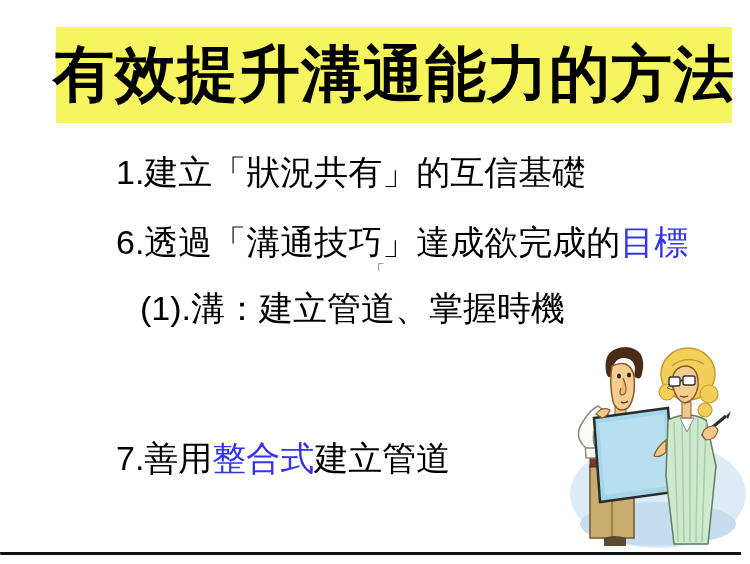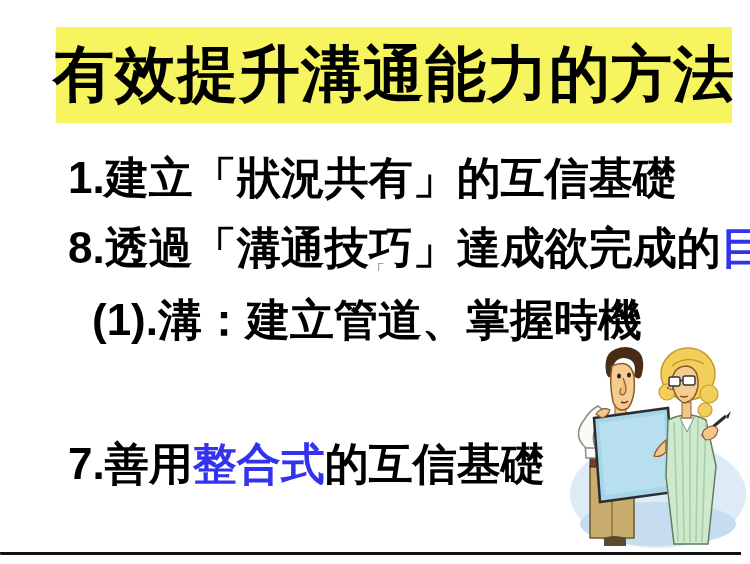--- a/index.html
+++ b/index.html
@@ -23,29 +23,30 @@
   }
   .title-text {
     font-size: 61px;
     font-weight: 700;
     letter-spacing: 1px;
     white-space: nowrap;
     color: var(--body-text, #000);
   }
   .line {
     position: absolute;
-    font-size: 44px;
-    font-weight: 700;
+    font-size: 34px;
+    font-weight: 400;
     line-height: 1.12;
     white-space: nowrap;
     color: var(--body-text, #000);
+    margin-left: 48px;
   }
   .line-1 { left: 68px; top: 153px; }
   .line-2 { left: 68px; top: 223px; }
-  .line-3 { left: 92px; top: 295px; }
+  .line-3 { left: 92px; top: 289px; }
   .line-4 { left: 92px; top: 367px; }
   .line-5 { left: 68px; top: 439px; }
   .accent { color: var(--accent-text, #3333ee); }
   .stray-bracket {
     position: absolute;
     left: 369px; top: 261px;
     font-size: 16px;
     font-weight: 400;
     color: #4a4a4a;
   }
@@ -68,32 +69,32 @@
 
   <div class="title-block">
     <div class="title-text">有效提升溝通能力的方法</div>
   </div>
 
   <div class="line line-1">
     <span>1.建立「狀況共有」的互信基礎</span>
   </div>
 
   <div class="line line-2">
-    <span>8.透過「溝通技巧」達成欲完成的</span><span class="accent">目標</span>
+    <span>6.透過「溝通技巧」達成欲完成的</span><span class="accent">目標</span>
   </div>
 
   <div class="stray-bracket">「</div>
 
   <div class="line line-3">
     <span>(1).溝：建立管道、掌握時機</span>
   </div>
 
 
   <div class="line line-5">
-    <span>7.善用</span><span class="accent">整合式</span><span>的互信基礎</span>
+    <span>7.善用</span><span class="accent">整合式</span><span>建立管道</span>
   </div>
 
   <svg class="illustration" viewBox="0 0 182 206" xmlns="http://www.w3.org/2000/svg">
 
     <ellipse cx="90" cy="150" rx="88" ry="54" fill="#dcebf6"></ellipse>
     <ellipse cx="90" cy="180" rx="78" ry="22" fill="#c6dcef"></ellipse>
 
     <g>
       <rect x="22" y="122" width="44" height="72" fill="#c9ad6e" stroke="#6f5a2e" stroke-width="1.5"></rect>
       <line x1="44" y1="150" x2="44" y2="194" stroke="#8a743f" stroke-width="1.5"></line>

